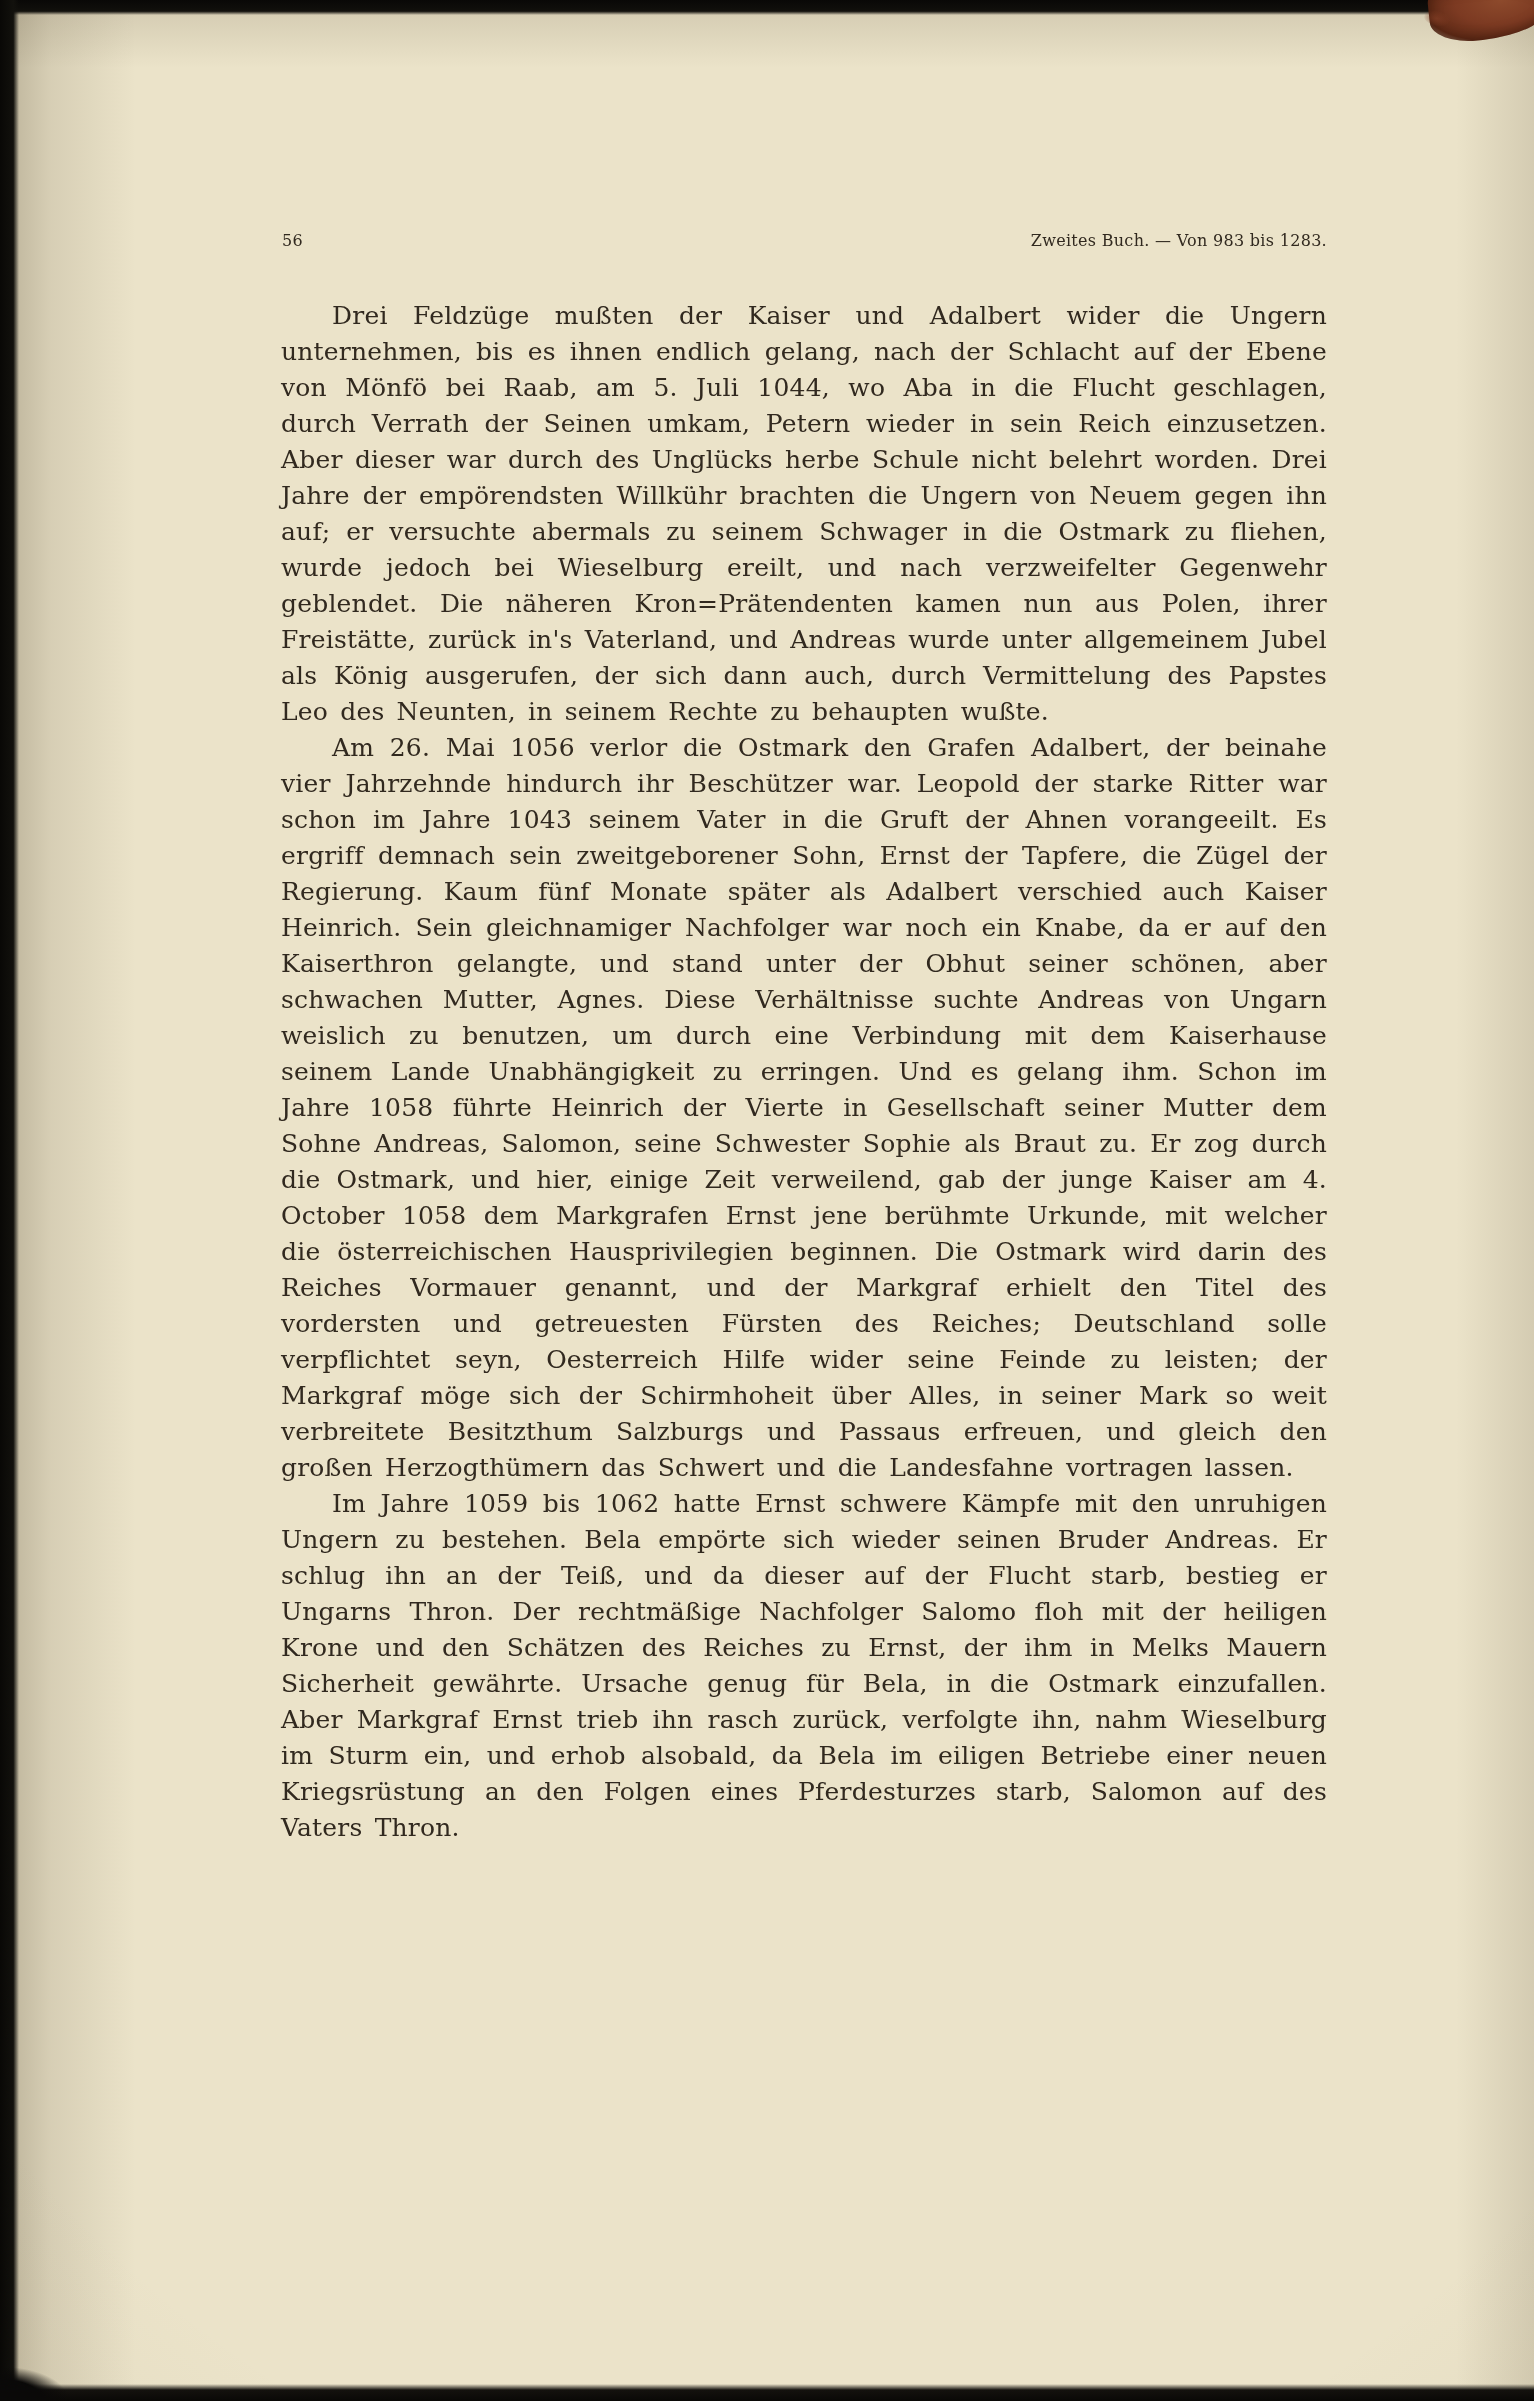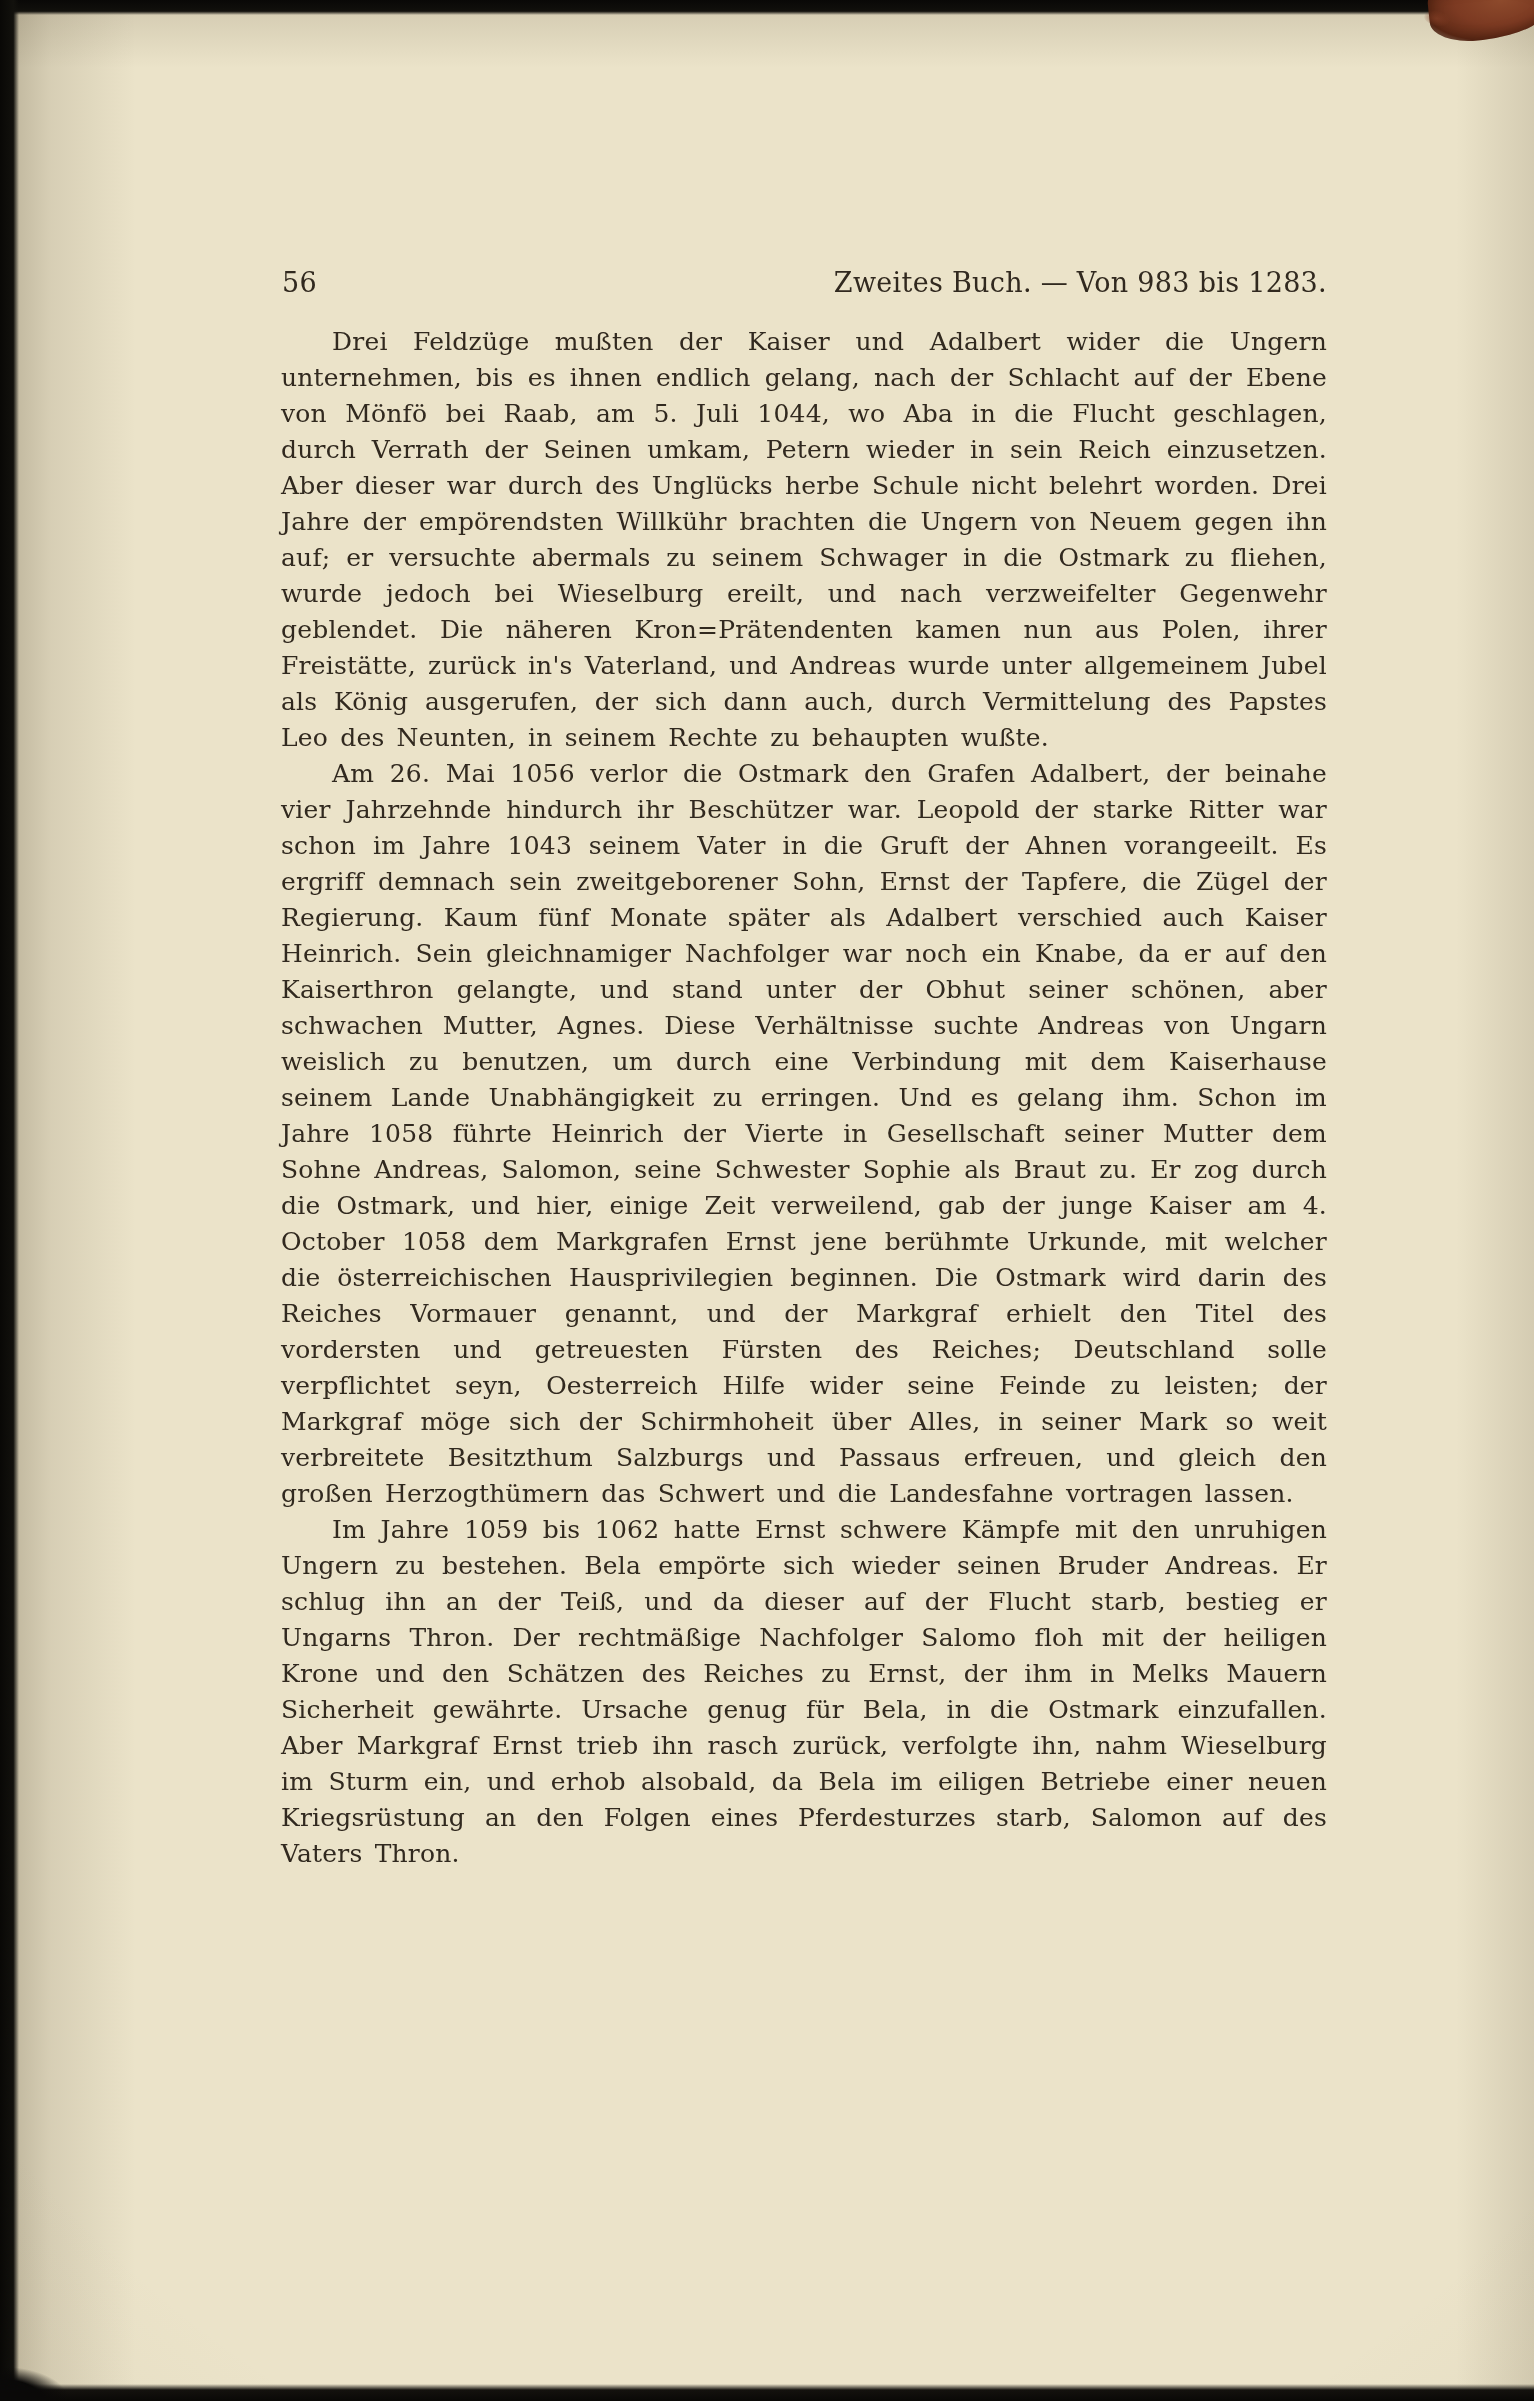--- a/index.html
+++ b/index.html
@@ -80,36 +80,35 @@
     position: absolute;
     left: 281px;
     top: 231px;
     width: 1046px;
     color: #31291f;
   }
 
   .header-row {
     position: relative;
     height: 29px;
-    font-size: 27px;
+    font-size: 16px;
     letter-spacing: 0.3px;
-    margin-top: 36px;
   }
   .page-num {
     position: absolute;
     left: 1.1px; top: 0;
   }
   .header-title {
     display: block;
     text-align: right;
     font-weight: normal;
   }
 
   .body-text {
-    margin-top: 28px;
+    margin-top: 38px;
     font-size: 25px;
     line-height: 36px;
     text-align: justify;
     word-spacing: 4px;
     letter-spacing: 0.2px;
   }
   .body-text p {
     margin: 0;
     text-indent: 51px;
   }

